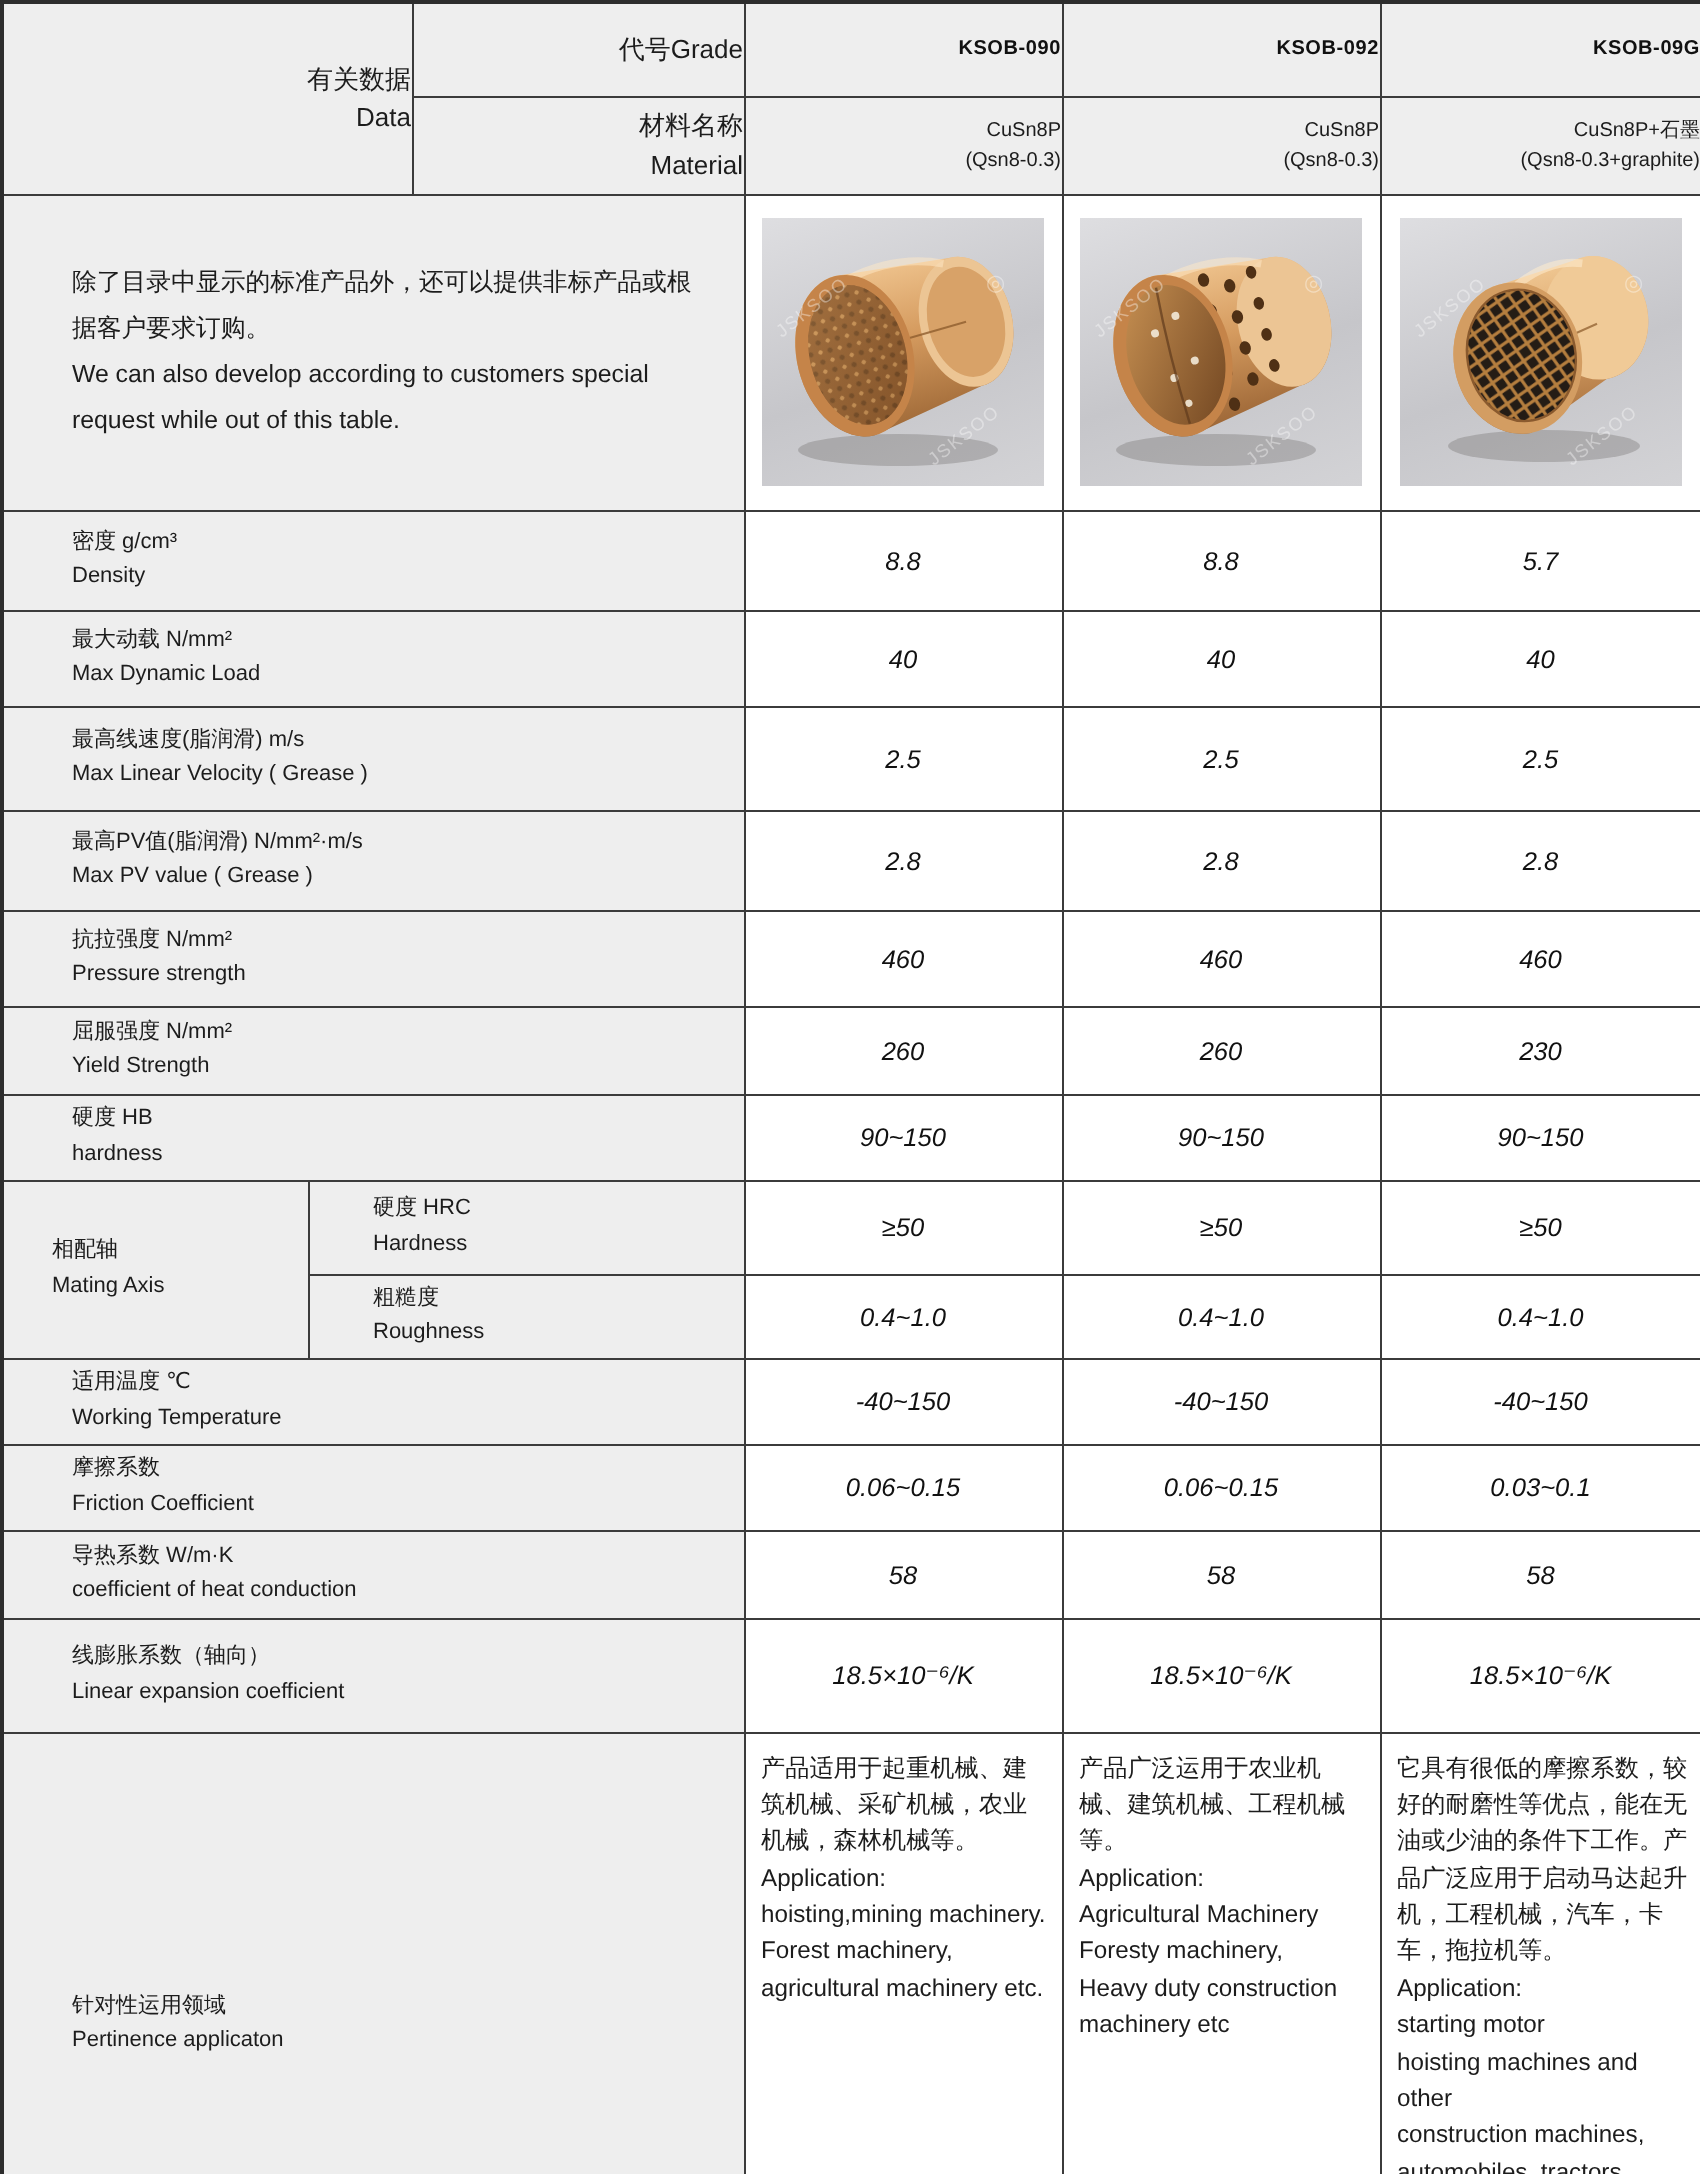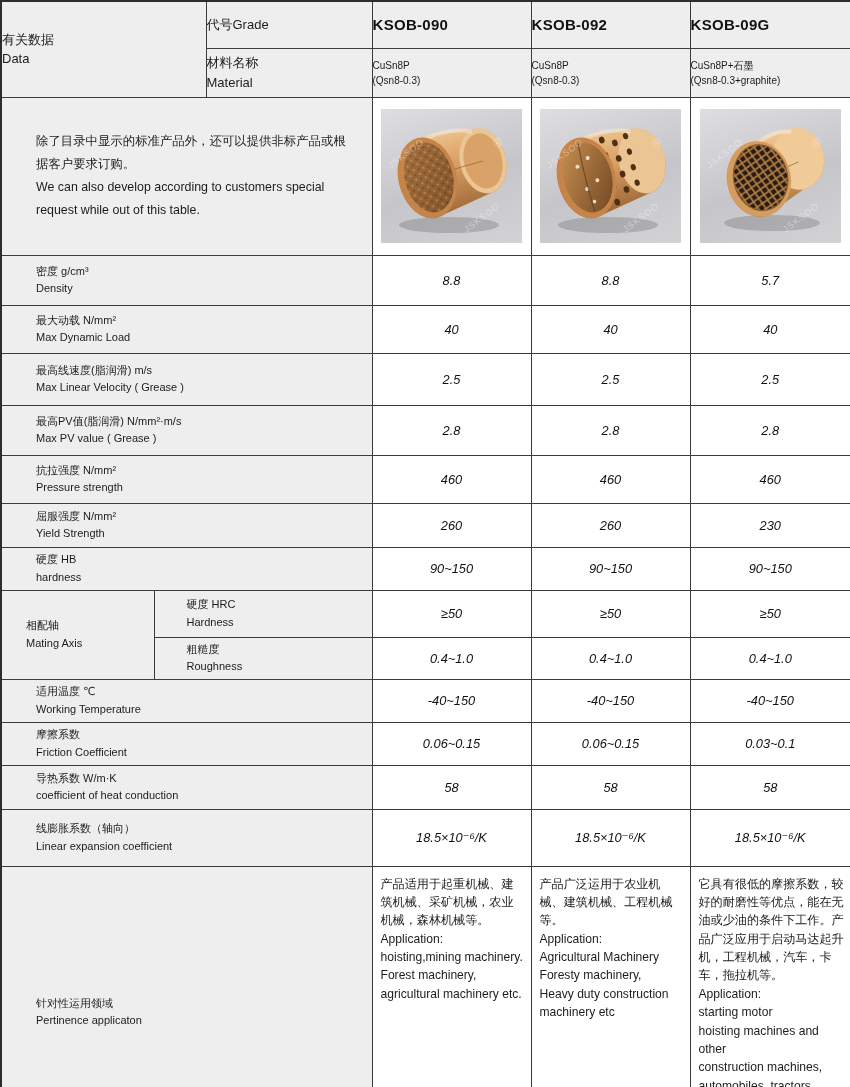--- a/index.html
+++ b/index.html
@@ -18,25 +18,25 @@
   }
   td {
     border: 1.5px solid #3b3b3b;
     padding: 0;
     vertical-align: middle;
     overflow: hidden;
   }
   .ml { white-space: pre-line; }
   .hd {
     background: #eeeeee;
-    text-align: left;
+    text-align: right;
     font-size: 13px;
     line-height: 1.5;
   }
-  .grade { font-weight: bold; font-size: 15px; letter-spacing: .3px; color:#111; }
+  .grade { font-weight: bold; font-size: 10px; letter-spacing: .3px; color:#111; }
   .mat { font-size: 10px; margin-top: 25px; }
   .lbl {
     background: #eeeeee;
     text-align: left;
     padding-left: 34px;
     padding-right: 22px;
     font-size: 11px;
     line-height: 1.55;
   }
   .sub { padding-left: 32px; }

